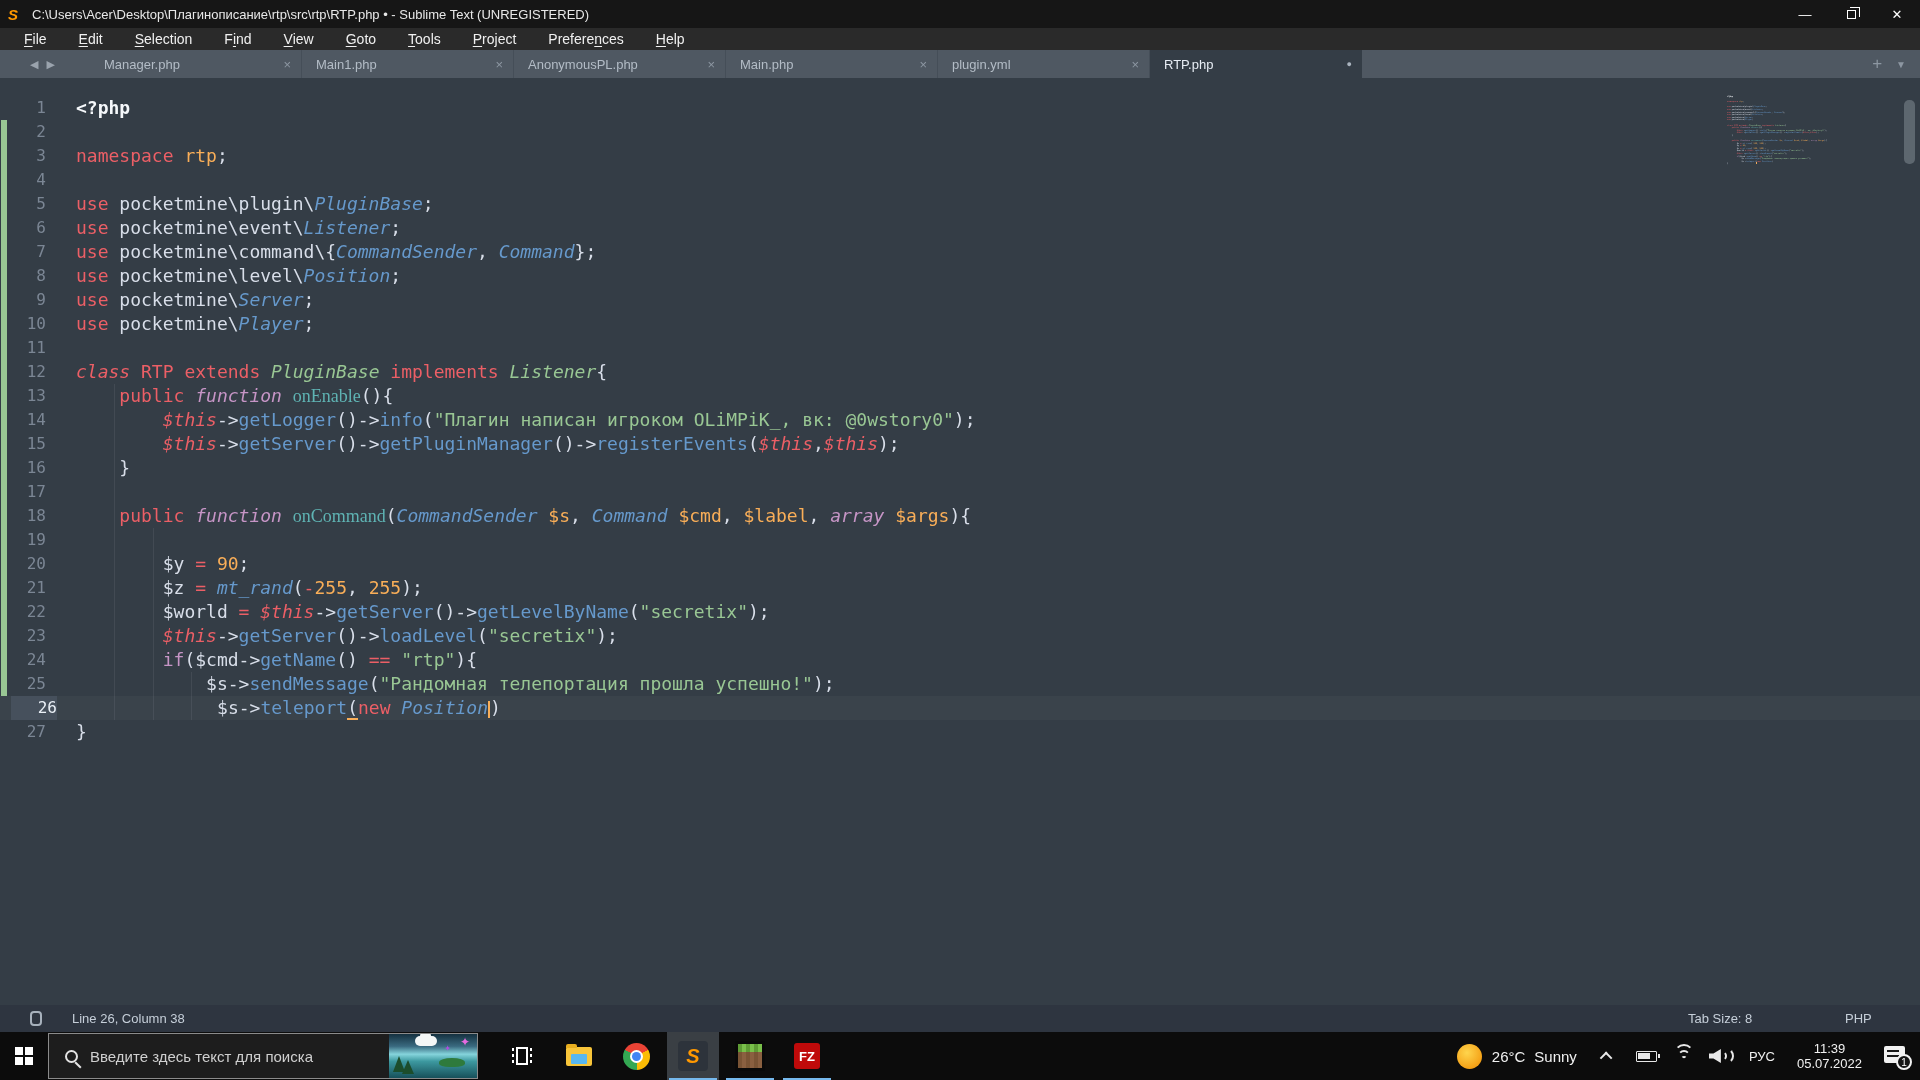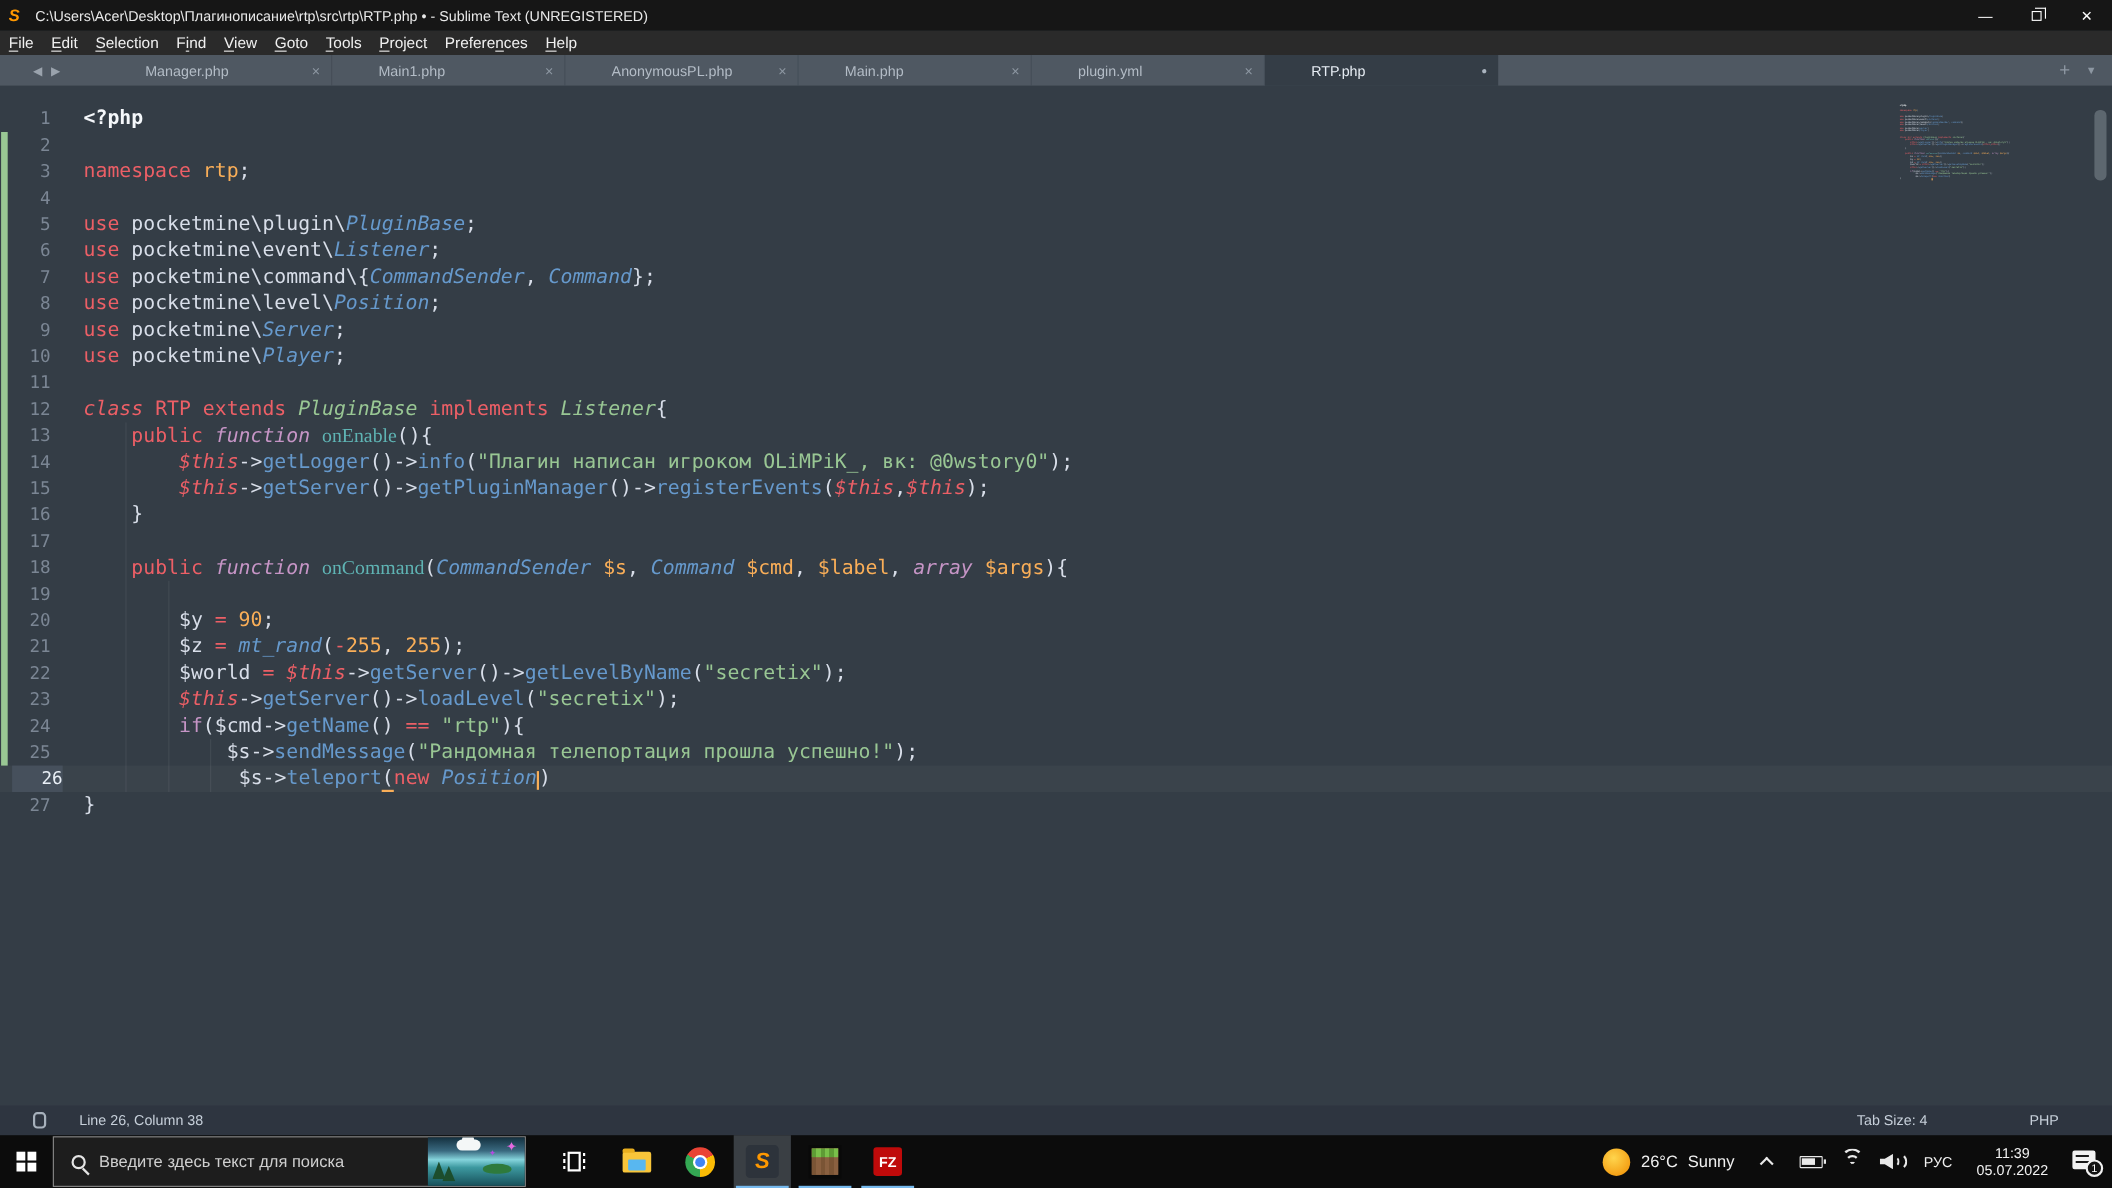--- a/index.html
+++ b/index.html
@@ -14,31 +14,31 @@
   .tb-controls { margin-left:auto; display:flex; height:28px; }
   .tb-btn { width:46px; height:28px; display:flex; align-items:center; justify-content:center;
     color:#ffffff; font-size:13px; }
   .restore-glyph { width:9px; height:9px; border:1px solid #fff; position:relative; }
   .restore-glyph::before { content:''; position:absolute; left:2px; top:-4px; width:9px; height:9px;
     border:1px solid #fff; border-left:none; border-bottom:none; }
 
   
   .menubar { position:absolute; left:0; top:28px; width:1920px; height:22px; background:#2a2a2a;
     display:flex; align-items:center; color:#f0f0f0; font-size:14px; }
-  .menu-item { padding:0 8px; height:22px; line-height:22px; }
+  .menu-item { padding:0 8px; height:22px; line-height:22px;margin-left:16px; }
   .menu-item u { text-decoration:underline; text-underline-offset:2px; }
 
   
   .tabbar { position:absolute; left:0; top:50px; width:1920px; height:28px; background:#4f5862; }
   .tab-arrows { position:absolute; left:30px; top:0; height:28px; display:flex; align-items:center;
     gap:8px; color:#9aa3ad; font-size:11px; }
   .tabs { position:absolute; left:90px; top:0; height:28px; display:flex; }
   .tab { width:212px; height:28px; display:flex; align-items:center; color:#b3bcc6; font-size:13px;
     border-right:1px solid #454e58; padding:0 10px 0 14px; position:relative; }
-  .tab .tab-label { flex:1; overflow:hidden; white-space:nowrap;margin-left:28px; }
+  .tab .tab-label { flex:1; overflow:hidden; white-space:nowrap; }
   .tab .tab-close { color:#8d97a2; font-size:13px; padding-left:6px; }
   .tab.active { background:#343d46; color:#e7edf4; border-right:none; }
   .tab.active .tab-close { color:#aab4bf; font-size:9px; }
   .tab-extra { position:absolute; right:14px; top:0; height:28px; display:flex; align-items:center;
     gap:14px; color:#8d97a2; }
   .tab-plus { font-size:17px; }
   .tab-ovf { font-size:10px; }
 
   
   .editor { position:absolute; left:0; top:78px; width:1920px; height:927px; background:#343d46; }
@@ -445,21 +445,21 @@
       <div class="code-row">
         <div class="code-text"><span class="c-w">}</span></div>
       </div>
     </div>
   <div class="vscroll"></div>
 </div>
 
 <div class="statusbar">
   <span class="sb-icon"></span>
   <span class="sb-pos">Line 26, Column 38</span>
-  <span class="sb-tabsize">Tab Size: 4</span>
+  <span class="sb-tabsize">Tab Size: 8</span>
   <span class="sb-syntax">PHP</span>
 </div>
 
 <div class="taskbar">
   <div class="start-btn">
     <span class="win-logo">
         <i></i>
         <i></i>
         <i></i>
         <i></i>

